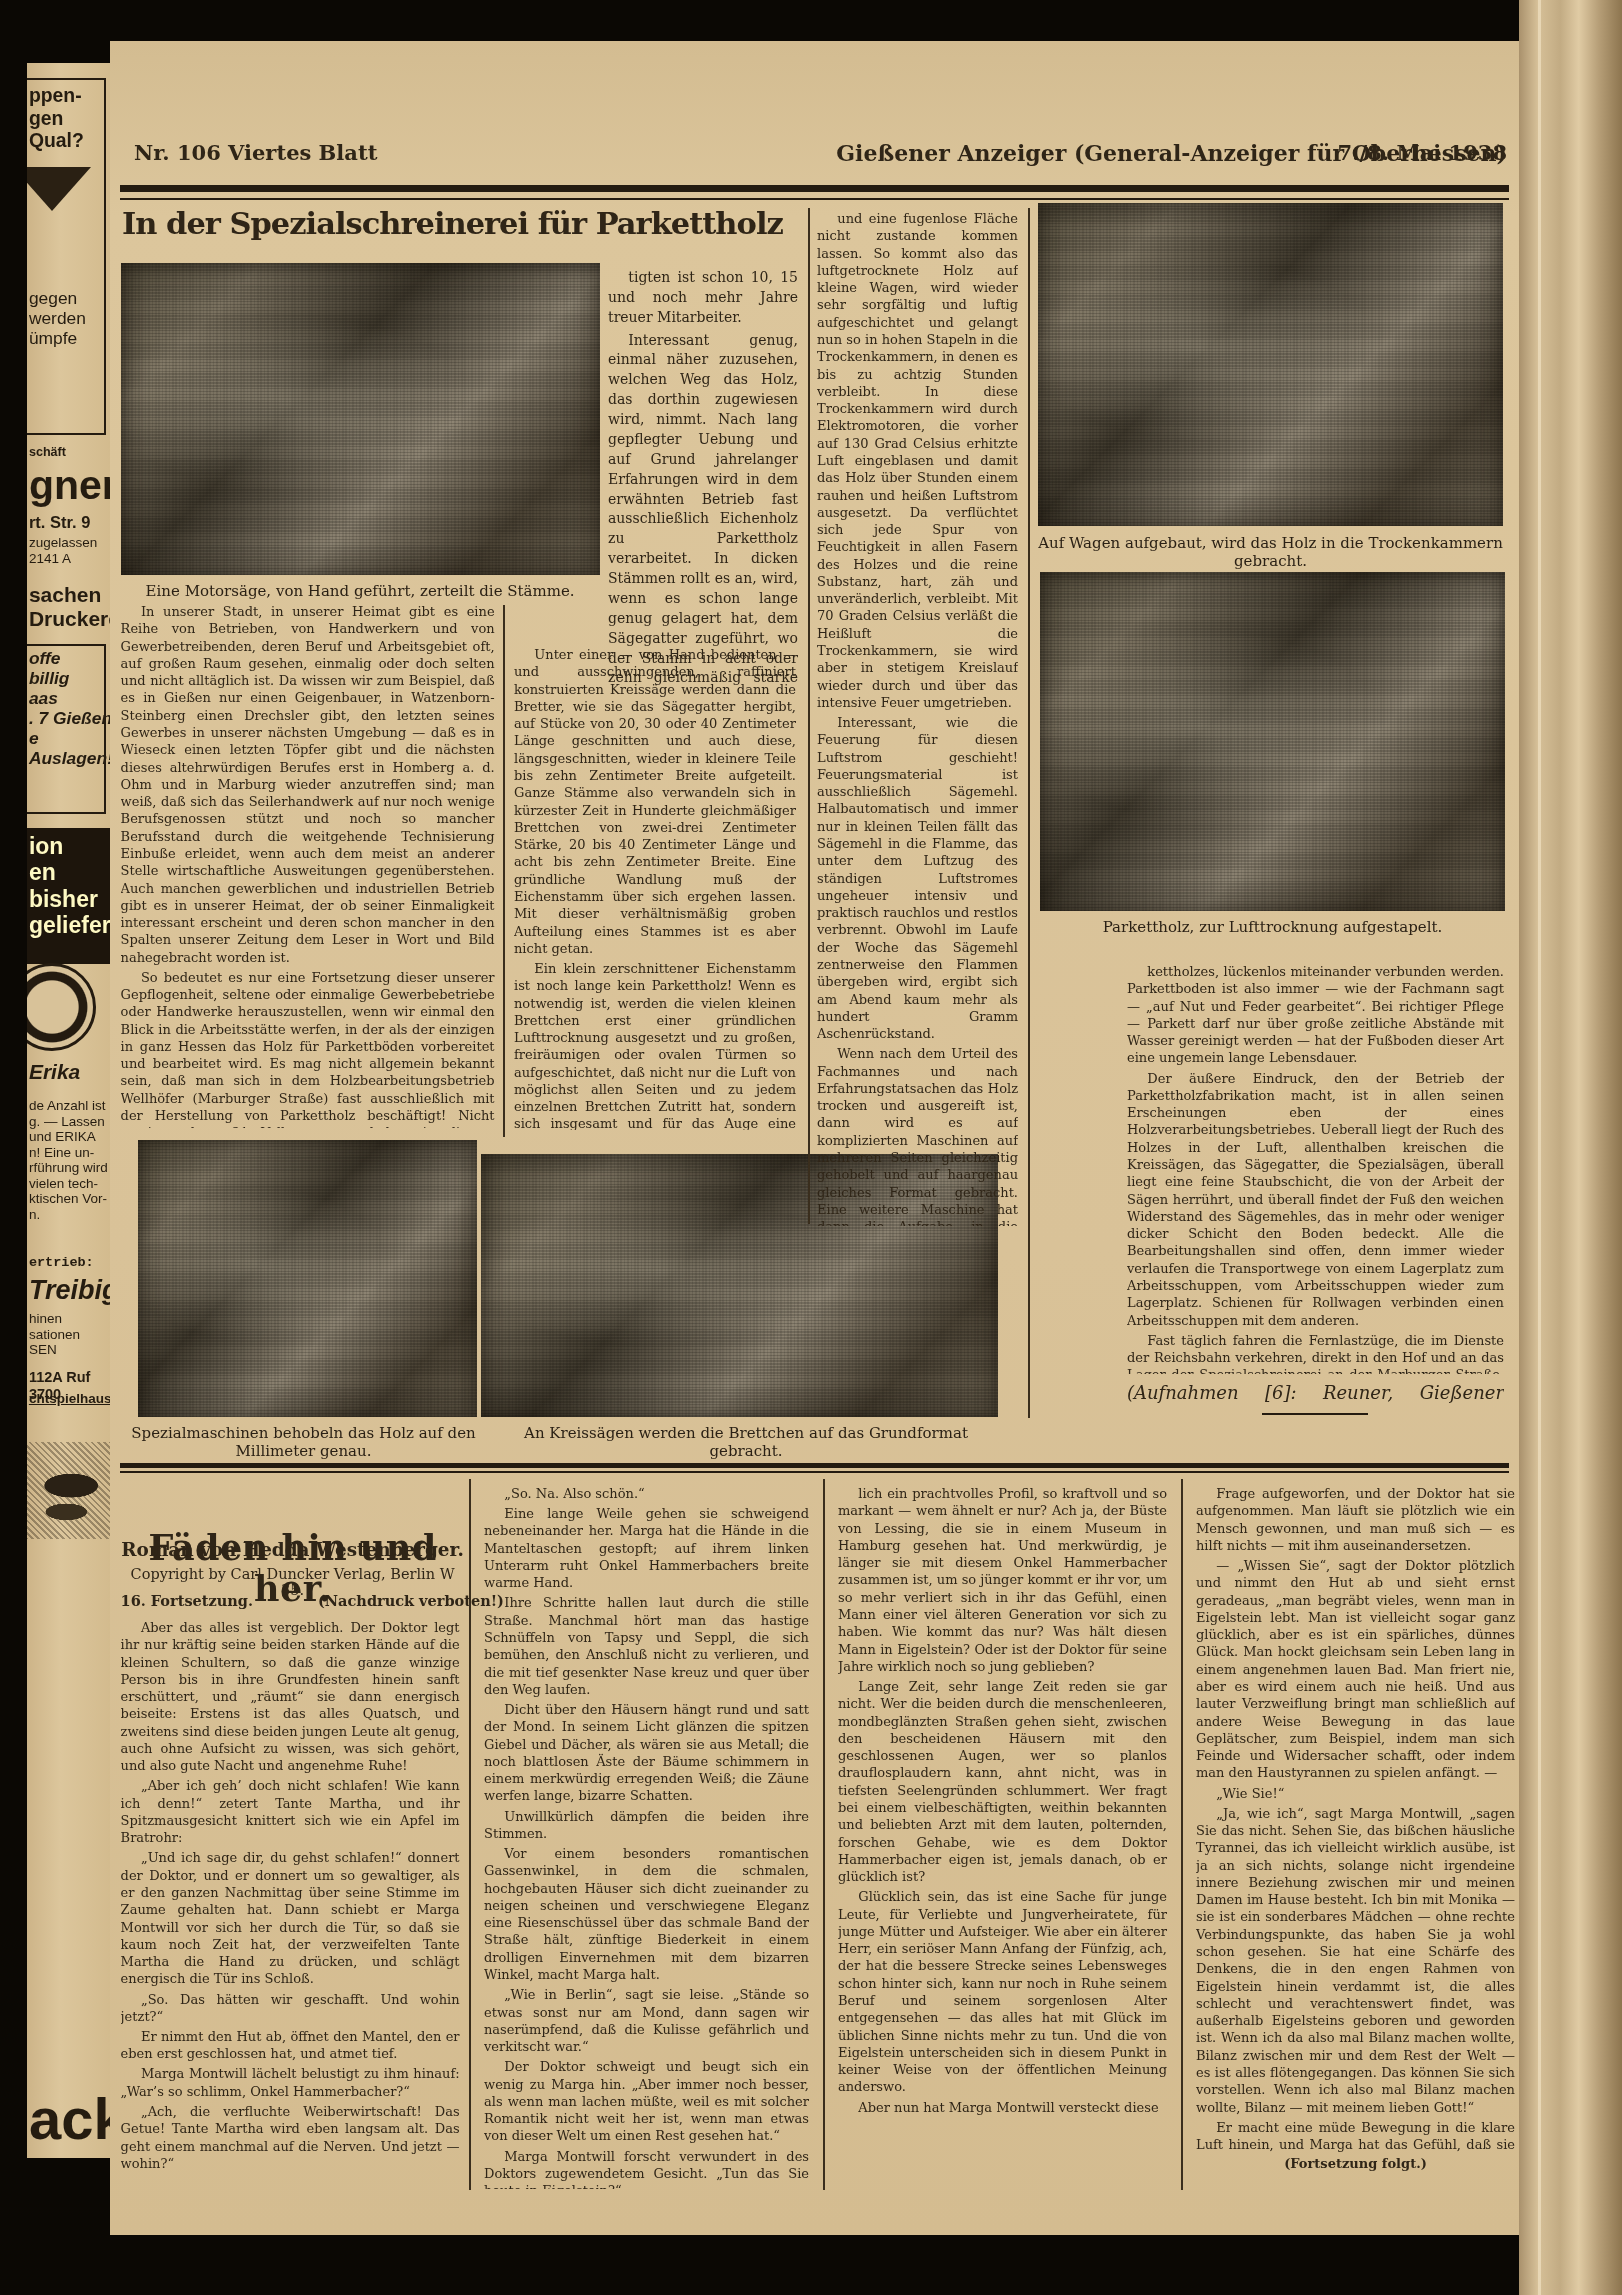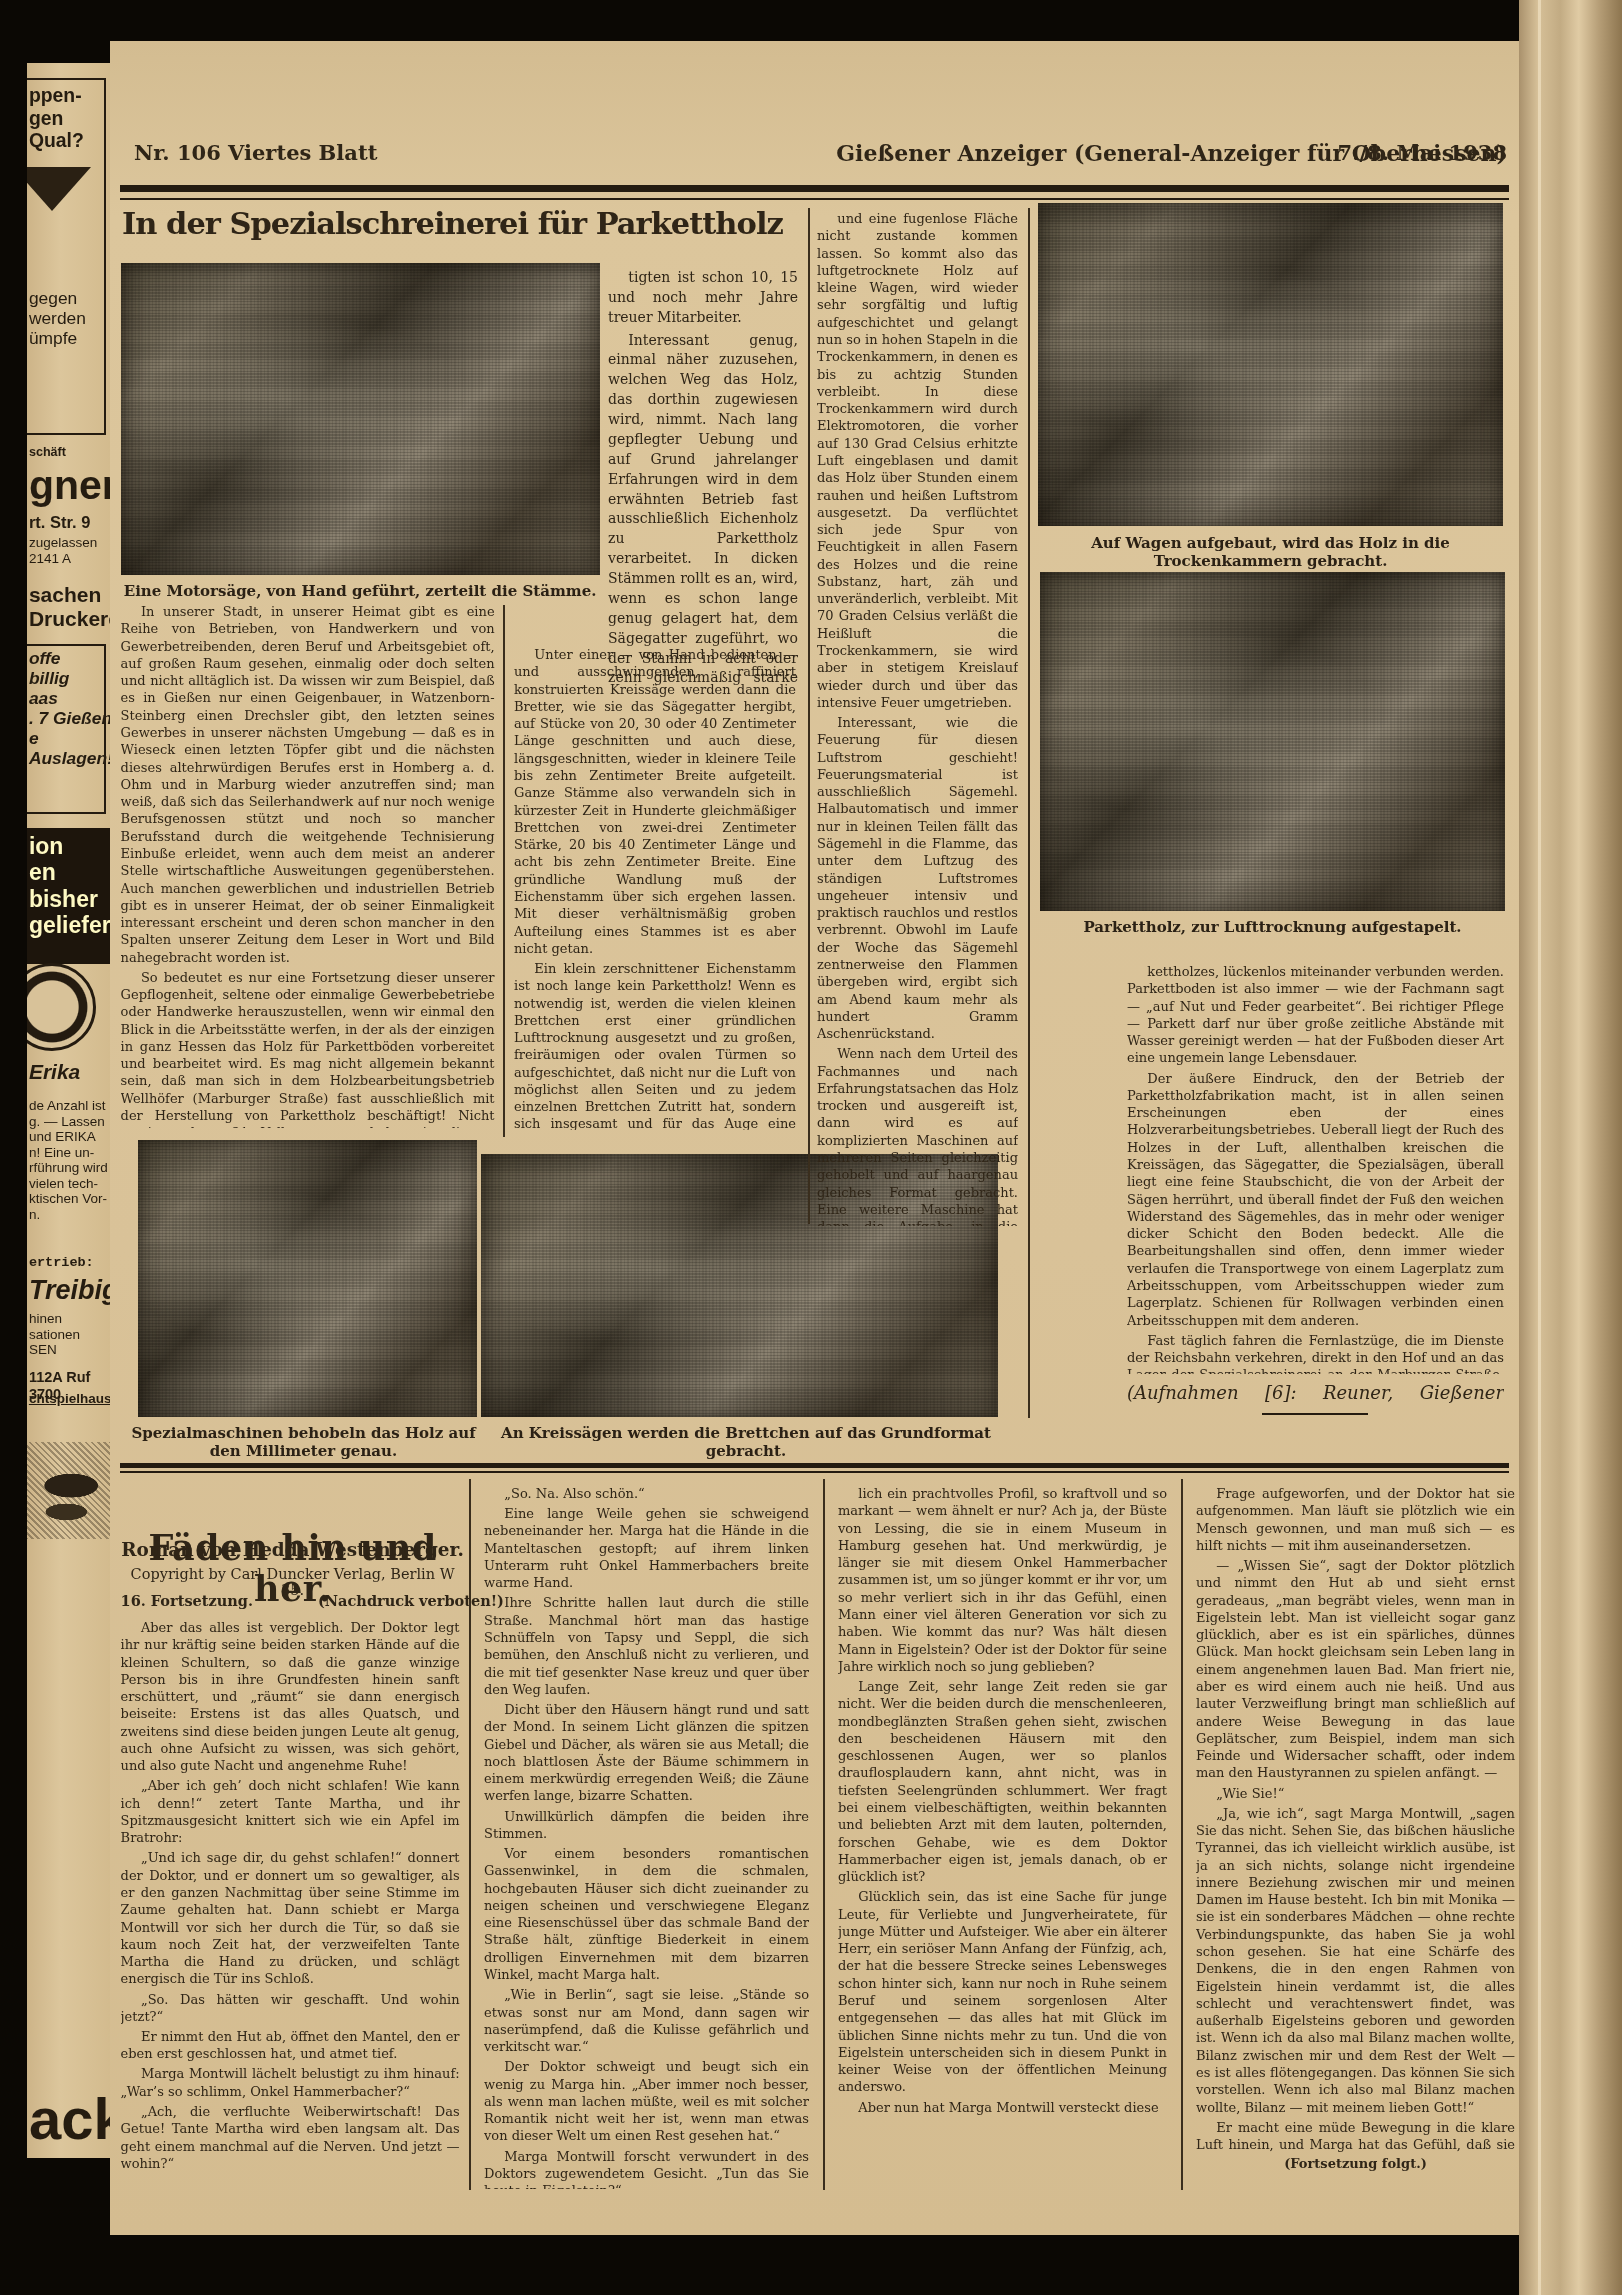--- a/index.html
+++ b/index.html
@@ -31,21 +31,21 @@
   .vrule{position:absolute;width:1.9px;background:#3a2e1d;}
   .headline{position:absolute;left:12px;top:164px;width:687px;font-size:30.5px;font-weight:bold;
     letter-spacing:-1px;white-space:nowrap;}
   .photo{position:absolute;background:
     radial-gradient(ellipse 55% 40% at 35% 45%,rgba(235,225,200,.35),transparent 70%),
     linear-gradient(135deg,#57503f 0%,#7b7260 18%,#3e382c 40%,#8a8170 62%,#4a4234 82%,#6b6251 100%);
     box-shadow:inset 0 0 29px rgba(20,15,8,.8);}
   .photo::after{content:"";position:absolute;inset:0;
     background:repeating-linear-gradient(0deg,rgba(10,8,4,.18) 0 1.5px,transparent 1.5px 2.9px),
     repeating-linear-gradient(90deg,rgba(10,8,4,.10) 0 1.5px,transparent 1.5px 3.4px);}
-  .caption{position:absolute;font-weight:bold;font-size:15px;text-align:center;color:#2b2115;}
+  .caption{position:absolute;font-weight:normal;font-size:15px;text-align:center;color:#2b2115;}
   .col{position:absolute;overflow:hidden;text-align:justify;font-size:13px;line-height:1.33;}
   .col .par{margin:0 0 2.9px 0;text-indent:20.3px;}
   .col .par:first-child{text-indent:20.3px;}
   .credit{text-indent:0 !important;font-size:18px;font-style:italic;}
   .endrule{position:absolute;height:2.4px;width:106px;background:#241b10;}
   
   .ntitle{position:absolute;font-weight:bold;text-align:center;}
   .nt1{font-size:35px;letter-spacing:0.5px;}
   .nt2{font-size:18.4px;}
   .nt3{font-size:14.5px;}

